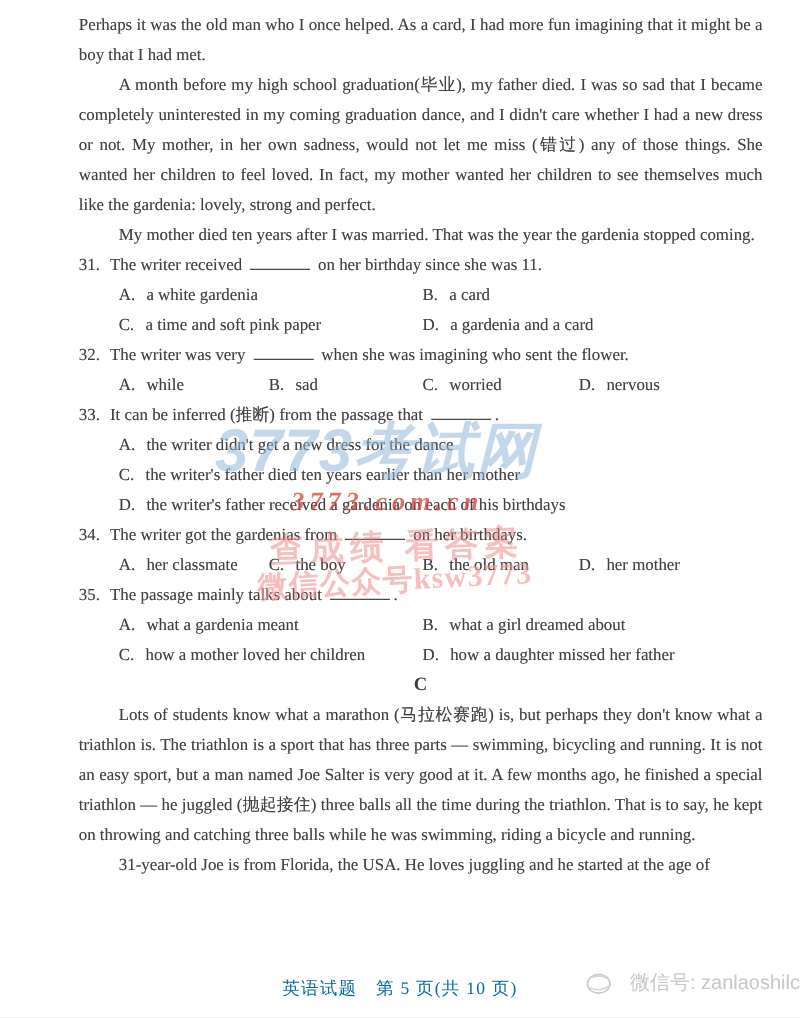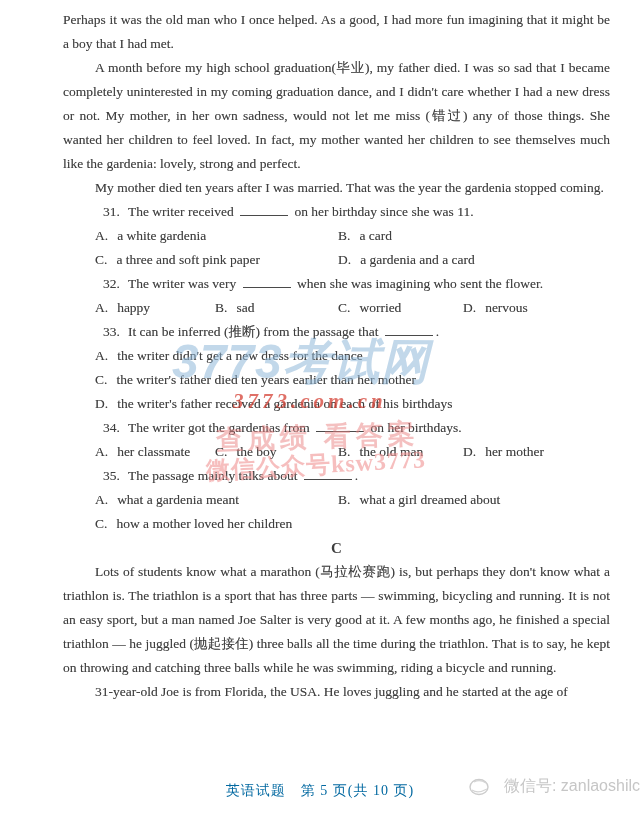--- a/index.html
+++ b/index.html
@@ -9,21 +9,21 @@
     font-family:"Liberation Serif", serif; color:#3f3f3f;
   }
   .content {
     position:absolute; left:63px; top:8px; width:547px;
     font-size:13.5px; line-height:24px;
   }
   .para { margin:0; text-align:justify; text-shadow:0 0 .5px rgba(70,70,70,.45); }
   .para.indent { text-indent:32px; }
 
   .question { text-shadow:0 0 .5px rgba(70,70,70,.45); }
-  .q-line { display:flex;margin-left:40px; }
+  .q-line { display:flex; }
   .q-num { flex:0 0 25px; width:25px; }
   .q-text { flex:1; }
 
   .opts { padding-left:32px; }
   .grid2 { display:grid; grid-template-columns:243px 1fr; }
   .grid4 { display:grid; grid-template-columns:120px 123px 125px 1fr; }
   .opt { white-space:nowrap; }
   .opt-label { margin-right:9px; }
 
   .blank {
@@ -67,44 +67,44 @@
     white-space:nowrap;
   }
   .footer-wm svg { display:block; }
 </style>
 </head>
 <body>
 
 <div class="page">
   <div class="content">
 
-    <p class="para">Perhaps it was the old man who I once helped. As a good, I had more fun imagining that it might be a boy that I had met.</p>
+    <p class="para">Perhaps it was the old man who I once helped. As a card, I had more fun imagining that it might be a boy that I had met.</p>
     <p class="para indent">A month before my high school graduation(毕业), my father died. I was so sad that I became completely uninterested in my coming graduation dance, and I didn't care whether I had a new dress or not. My mother, in her own sadness, would not let me miss (错过) any of those things. She wanted her children to feel loved. In fact, my mother wanted her children to see themselves much like the gardenia: lovely, strong and perfect.</p>
     <p class="para indent">My mother died ten years after I was married. That was the year the gardenia stopped coming.</p>
 
     <div class="question">
       <div class="q-line">
         <span class="q-num">31.</span>
         <span class="q-text">The writer received <span class="blank"></span> on her birthday since she was 11.</span>
       </div>
       <div class="opts grid2">
         <span class="opt"><span class="opt-label">A.</span><span>a white gardenia</span></span>
         <span class="opt"><span class="opt-label">B.</span><span>a card</span></span>
-        <span class="opt"><span class="opt-label">C.</span><span>a three and soft pink paper</span></span>
+        <span class="opt"><span class="opt-label">C.</span><span>a time and soft pink paper</span></span>
         <span class="opt"><span class="opt-label">D.</span><span>a gardenia and a card</span></span>
       </div>
     </div>
 
     <div class="question">
       <div class="q-line">
         <span class="q-num">32.</span>
         <span class="q-text">The writer was very <span class="blank"></span> when she was imagining who sent the flower.</span>
       </div>
       <div class="opts grid4">
-        <span class="opt"><span class="opt-label">A.</span><span>happy</span></span>
+        <span class="opt"><span class="opt-label">A.</span><span>while</span></span>
         <span class="opt"><span class="opt-label">B.</span><span>sad</span></span>
         <span class="opt"><span class="opt-label">C.</span><span>worried</span></span>
         <span class="opt"><span class="opt-label">D.</span><span>nervous</span></span>
       </div>
     </div>
 
     <div class="question">
       <div class="q-line">
         <span class="q-num">33.</span>
         <span class="q-text">It can be inferred (推断) from the passage that <span class="blank"></span>.</span>
@@ -131,20 +131,21 @@
 
     <div class="question">
       <div class="q-line">
         <span class="q-num">35.</span>
         <span class="q-text">The passage mainly talks about <span class="blank"></span>.</span>
       </div>
       <div class="opts grid2">
         <span class="opt"><span class="opt-label">A.</span><span>what a gardenia meant</span></span>
         <span class="opt"><span class="opt-label">B.</span><span>what a girl dreamed about</span></span>
         <span class="opt"><span class="opt-label">C.</span><span>how a mother loved her children</span></span>
+        <span class="opt"><span class="opt-label">D.</span><span>how a daughter missed her father</span></span>
       </div>
     </div>
 
     <p class="section-heading">C</p>
     <p class="para indent">Lots of students know what a marathon (马拉松赛跑) is, but perhaps they don't know what a triathlon is. The triathlon is a sport that has three parts — swimming, bicycling and running. It is not an easy sport, but a man named Joe Salter is very good at it. A few months ago, he finished a special triathlon — he juggled (抛起接住) three balls all the time during the triathlon. That is to say, he kept on throwing and catching three balls while he was swimming, riding a bicycle and running.</p>
     <p class="para indent">31-year-old Joe is from Florida, the USA. He loves juggling and he started at the age of</p>
   </div>
 
   <div class="wm wm-title">3773考试网</div>
   <div class="wm wm-domain">3773.com.cn</div>

